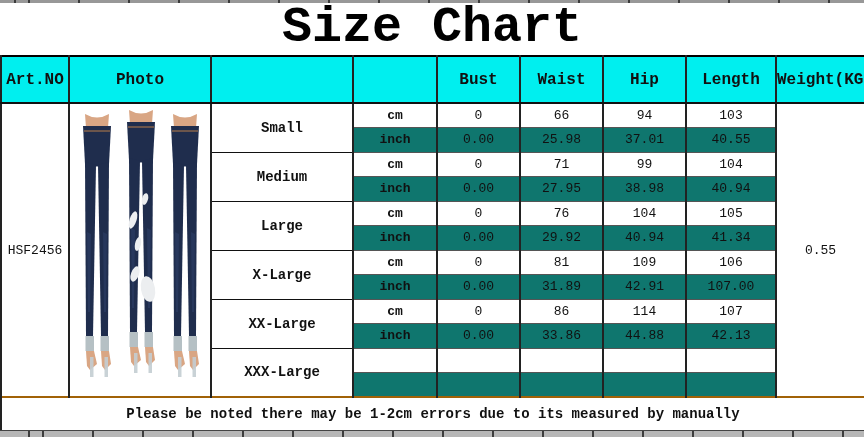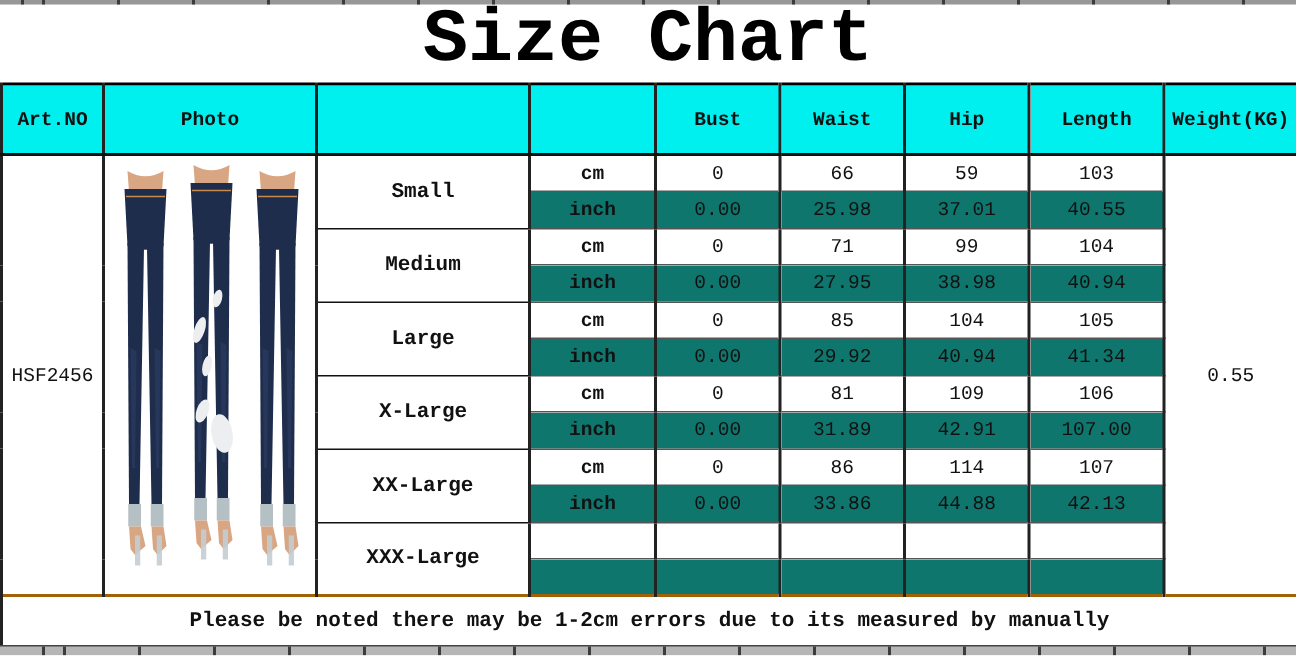--- a/index.html
+++ b/index.html
@@ -29,21 +29,21 @@
     border-collapse:collapse;table-layout:fixed;
     border:2px solid #000;
   }
   .size-chart th,.size-chart td{
     border-top:1px solid #555;border-bottom:1px solid #555;
     border-left:2px solid #222;border-right:2px solid #222;
     padding:0;text-align:center;vertical-align:middle;
     font-size:13px;overflow:hidden;white-space:nowrap;
   }
   .size-chart thead th{
-    height:45px;background:#00efef;font-weight:bold;font-size:13px;
+    height:45px;background:#00efef;font-weight:bold;font-size:16px;
     border-bottom:2px solid #111;
   }
   .size-chart tbody tr{height:24.5px;}
   .cm-row td{background:#ffffff;}
   .inch-row td{background:#0f766e;}
   td.unit-cell{font-weight:bold;}
   td.size-cell{background:#ffffff !important;font-weight:bold;font-size:14px;border-bottom:1px solid #111;}
   td.artno-cell,td.photo-cell,td.weight-cell{background:#ffffff !important;}
   td.photo-cell{padding:0;}
   tr.note-row td{
@@ -120,21 +120,21 @@
                 <ellipse cx="78" cy="185" rx="7" ry="13" transform="rotate(-10 78 185)"></ellipse>
                 <ellipse cx="75" cy="95" rx="3" ry="6" transform="rotate(15 75 95)"></ellipse>
               </g>
             </svg>
           </div>
         </td>
         <td class="size-cell" rowspan="2">Small</td>
         <td class="unit-cell">cm</td>
         <td>0</td>
         <td>66</td>
-        <td>59</td>
+        <td>94</td>
         <td>103</td>
         <td class="weight-cell" rowspan="12">0.55</td>
       </tr>
       <tr class="inch-row">
         <td class="unit-cell">inch</td>
         <td>0.00</td>
         <td>25.98</td>
         <td>37.01</td>
         <td>40.55</td>
       </tr>
@@ -152,21 +152,21 @@
         <td>0.00</td>
         <td>27.95</td>
         <td>38.98</td>
         <td>40.94</td>
       </tr>
 
       <tr class="cm-row">
         <td class="size-cell" rowspan="2">Large</td>
         <td class="unit-cell">cm</td>
         <td>0</td>
-        <td>85</td>
+        <td>76</td>
         <td>104</td>
         <td>105</td>
       </tr>
       <tr class="inch-row">
         <td class="unit-cell">inch</td>
         <td>0.00</td>
         <td>29.92</td>
         <td>40.94</td>
         <td>41.34</td>
       </tr>

